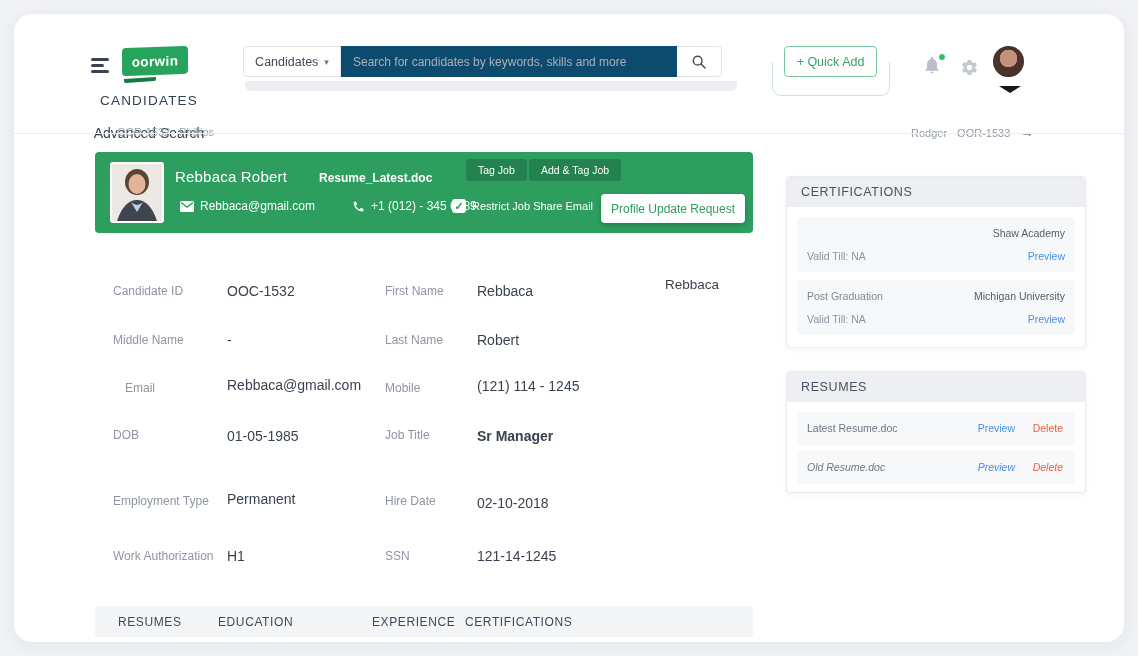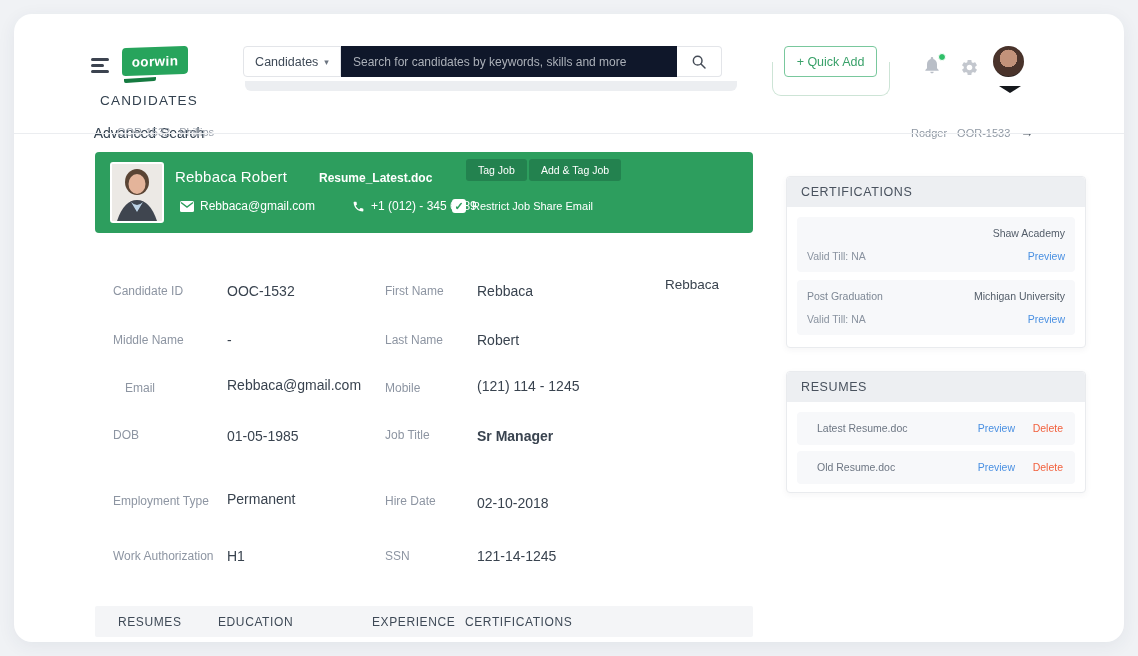--- a/index.html
+++ b/index.html
@@ -30,21 +30,21 @@
   .top-divider { left:0; top:119px; width:1110px; height:1px; background:#ebedf0; }
 
   .search-wrap { left:229px; top:32px; height:31px; display:flex; }
   .scope {
     width:98px; background:#fff; border:1px solid #e3e5e9; border-radius:4px 0 0 4px;
     display:flex; align-items:center; justify-content:center; gap:6px;
     font-size:12.5px; color:#3f4a57; cursor:pointer;
   }
   .scope .chev { font-size:9px; color:#6b7480; }
   .search-input {
-    width:336px; border:none; outline:none; background:#0f172a; font-size:12px; color:#a9aeb6;
+    width:336px; border:none; outline:none; background:#0c4a6e; font-size:12px; color:#a9aeb6;
     padding:0 12px; font-family:"Liberation Sans",sans-serif;
   }
   .search-input::placeholder { color:#abb0b8; }
   .search-btn {
     width:45px; background:#fff; border:1px solid #e3e5e9; border-left:none; border-radius:0 4px 4px 0;
     display:flex; align-items:center; justify-content:center; cursor:pointer;
   }
   .search-ghost { left:231px; top:67px; width:492px; height:10px; background:#eceef1; border-radius:0 0 6px 6px; }
 
   .quick-add {
@@ -100,21 +100,21 @@
   .side-head {
     height:30px; background:#edeff2; border-radius:4px 4px 0 0; display:flex; align-items:center;
     padding-left:14px; font-size:12.5px; letter-spacing:.6px; color:#49525e;
   }
   .entry { position:absolute; left:10px; right:10px; background:#f7f8fa; border-radius:4px; }
   .e-name { position:absolute; left:10px; top:10px; font-size:10.5px; color:#7e8895; max-width:175px; }
   .e-issuer { position:absolute; right:10px; top:10px; font-size:10.5px; color:#535d69; }
   .e-valid { position:absolute; left:10px; bottom:10px; font-size:10.5px; color:#8a93a0; }
   .lnk-preview { position:absolute; font-size:10.5px; color:#4a90e2; cursor:pointer; }
   .lnk-delete { position:absolute; font-size:10.5px; color:#f2613e; cursor:pointer; }
-  .r-name { position:absolute; left:20px; top:10px; font-size:10.5px; color:#6d7683; }
+  .r-name { position:absolute; left:10px; top:10px; font-size:10.5px; color:#6d7683; }
 </style>
 </head>
 <body>
 
 <div id="app">
 
   <div class="abs hamburger" style="left:77px;top:44px;">
     <span></span>
       <span></span>
       <span></span>
@@ -205,20 +205,21 @@
         <path fill="#fff" d="M6.62 10.79c1.44 2.83 3.76 5.14 6.59 6.59l2.2-2.2c.27-.27.67-.36 1.02-.24 1.12.37 2.33.57 3.57.57.55 0 1 .45 1 1V20c0 .55-.45 1-1 1-9.39 0-17-7.61-17-17 0-.55.45-1 1-1h3.5c.55 0 1 .45 1 1 0 1.25.2 2.45.57 3.57.11.35.03.74-.24 1.02l-2.21 2.2z"></path>
       </svg>
       <span>+1 (012) - 345 6789</span>
     </div>
     <div class="contact" style="left:357px;top:47px;font-size:11px;">
       <span class="chk">
         <span>✓</span>
       </span>
       <span>Restrict Job Share Email</span>
     </div>
+    <button class="pur-btn">Profile Update Request</button>
   </div>
 
   <span class="f-label" style="left:99px;top:270px;">Candidate ID</span>
   <span class="f-value" style="left:213px;top:269px;">OOC-1532</span>
   <span class="f-label" style="left:371px;top:270px;">First Name</span>
   <span class="f-value" style="left:463px;top:269px;">Rebbaca</span>
   <span class="abs floating-name">Rebbaca</span>
 
   <span class="f-label" style="left:99px;top:319px;">Middle Name</span>
   <span class="f-value" style="left:213px;top:318px;">-</span>
@@ -271,20 +272,20 @@
 
   <div class="abs side-card" style="left:772px;top:357px;width:300px;height:122px;">
     <div class="side-head">RESUMES</div>
 
     <div class="entry" style="top:40px;height:33px;">
       <span class="r-name">Latest Resume.doc</span>
       <span class="lnk-preview" style="right:60px;top:10px;">Preview</span>
       <span class="lnk-delete" style="right:12px;top:10px;">Delete</span>
     </div>
 
-    <div class="entry" style="top:79px;height:33px;">
+    <div class="entry" style="top:79px;height:33px;font-style:italic;">
       <span class="r-name">Old Resume.doc</span>
       <span class="lnk-preview" style="right:60px;top:10px;">Preview</span>
       <span class="lnk-delete" style="right:12px;top:10px;">Delete</span>
     </div>
   </div>
 
 </div>
 
 </body></html>

